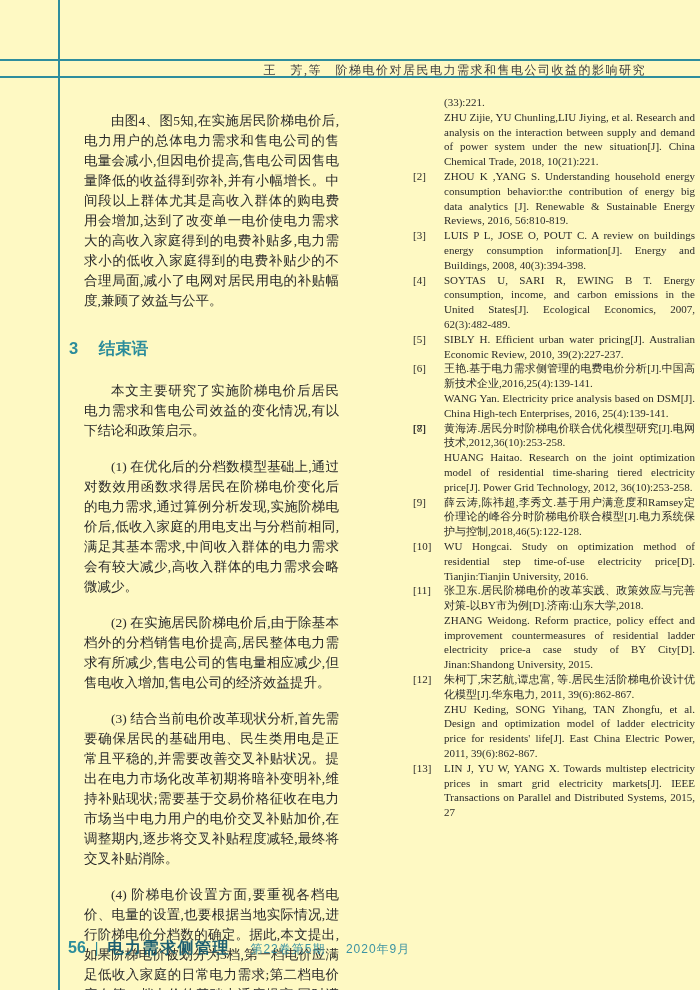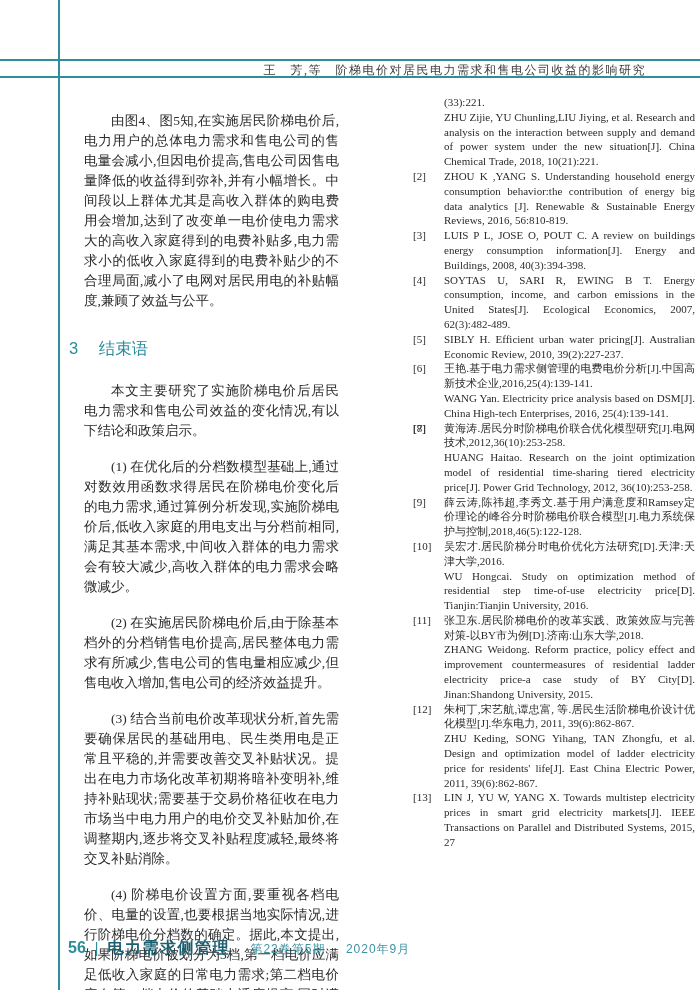--- a/index.html
+++ b/index.html
@@ -1,38 +1,38 @@
 <!DOCTYPE html>
 <html><head>
 <meta charset="utf-8">
 <style>
   html,body{margin:0;padding:0;background:#e8e8e8;}
   .page{
-    position:relative;width:700px;height:990px;background:#ffffff;
+    position:relative;width:700px;height:990px;background:#fef9c3;
     overflow:hidden;font-family:"Liberation Serif","DejaVu Serif",serif;
     color:#2b2b2b;margin:0 auto;
   }
   .v-rule{position:absolute;left:58px;top:0;width:2px;height:990px;background:#2e8e9d;}
   .h-rule{position:absolute;left:0;width:700px;height:1.5px;background:#2e8e9d;}
   .h-rule.top{top:59px;}
   .h-rule.bottom{top:76px;}
   .running-title{
     position:absolute;top:61.5px;right:54px;font-size:12px;color:#3d3d3d;
     letter-spacing:1.5px;white-space:nowrap;
   }
   .col{position:absolute;top:95px;}
   .col-left{left:68px;width:287px;}
   .col-right{left:366px;width:282px;margin-left:47px;}
   .body-para{
     margin:16px;font-size:13.5px;line-height:20px;text-align:justify;
     text-indent:2em;word-break:break-all;
   }
   .section-heading{
     margin:27px 0 21px 1px;font-family:"Liberation Sans","DejaVu Sans",sans-serif;
-    font-weight:normal;font-size:16.5px;color:#2b8c9b;
+    font-weight:bold;font-size:16.5px;color:#2b8c9b;
   }
   .section-heading .num{margin-right:16px;}
   .end-mark{
     display:inline-block;width:14px;height:14px;margin-left:5px;
     background:#1b9fd8;color:#ffffff;font-family:"Liberation Sans",sans-serif;
     font-weight:bold;font-size:11px;line-height:14px;text-align:center;
     vertical-align:-2px;
   }
   .refs-heading{
     margin:20px 0 12px 0;font-family:"Liberation Sans","DejaVu Sans",sans-serif;
@@ -141,21 +141,20 @@
       </div>
 
       <div class="ref-entry">
         <span class="ref-label">[9]</span>
         <span class="ref-text">薛云涛,陈祎超,李秀文.基于用户满意度和Ramsey定价理论的峰谷分时阶梯电价联合模型[J].电力系统保护与控制,2018,46(5):122-128.</span>
       </div>
 
 
       <div class="ref-entry">
         <span class="ref-label">[10]</span>
-        <span class="ref-text">吴宏才.居民阶梯分时电价优化方法研究[D].天津:天津大学,2016.</span>
       </div>
 
       <div class="ref-entry">
         <span class="ref-label"></span>
         <span class="ref-text">WU Hongcai. Study on optimization method of residential step time-of-use electricity price[D]. Tianjin:Tianjin University, 2016.</span>
       </div>
 
       <div class="ref-entry">
         <span class="ref-label">[11]</span>
         <span class="ref-text">张卫东.居民阶梯电价的改革实践、政策效应与完善对策-以BY市为例[D].济南:山东大学,2018.</span>

